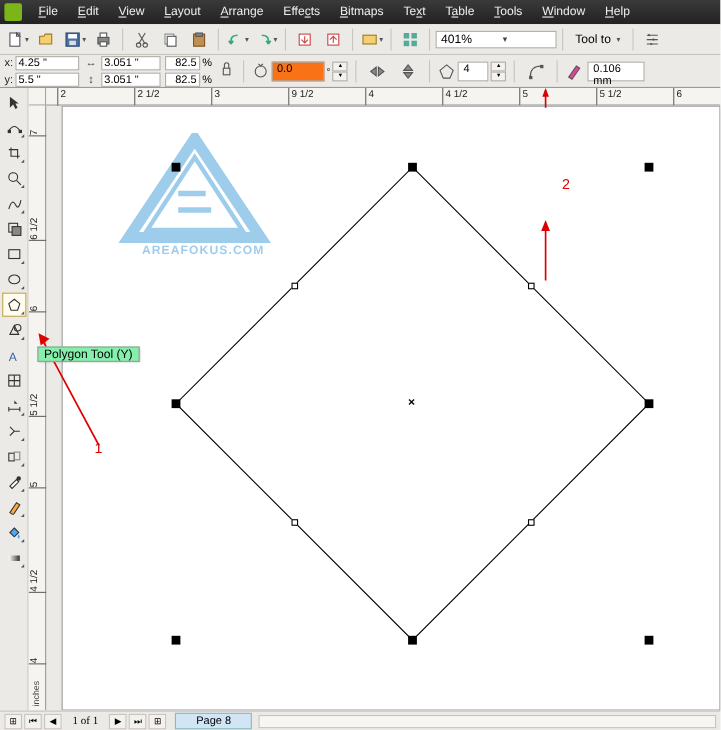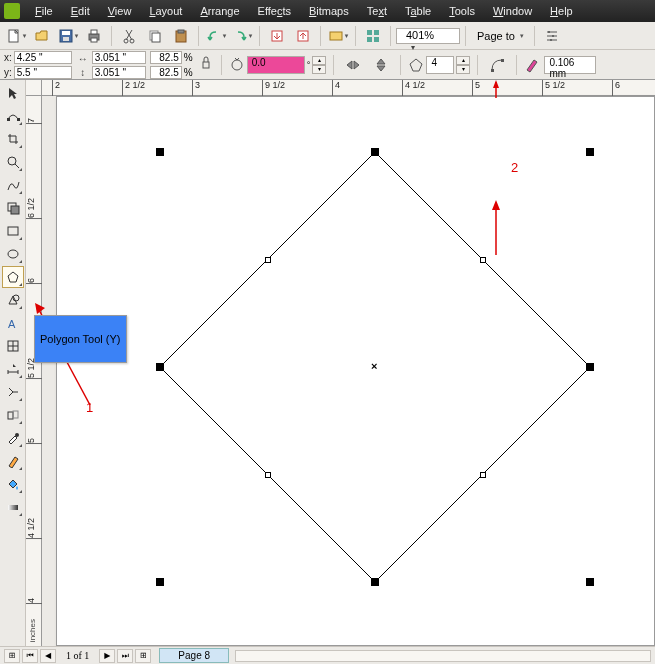--- a/index.html
+++ b/index.html
@@ -8,37 +8,37 @@
 .menubar { background: linear-gradient(#3a3a3a, #222); height: 22px; display: flex; align-items: center; padding: 0 4px; color: #eee; }
 .menubar .app-icon { width: 16px; height: 16px; background: #7cb518; border-radius: 2px; margin-right: 6px; }
 .menubar .menu-item { padding: 0 9px; cursor: default; }
 .menubar .menu-item u { text-decoration: underline; }
 
 .toolbar { background: #eceae6; height: 28px; display: flex; align-items: center; padding: 0 4px; border-bottom: 1px solid #c8c4be; gap: 2px; }
 .tool-btn { width: 24px; height: 22px; display: flex; align-items: center; justify-content: center; border: 1px solid transparent; border-radius: 2px; cursor: pointer; }
 .tool-sep { width: 1px; height: 20px; background: #c8c4be; margin: 0 3px; }
 .dropdown-arrow { font-size: 7px; color: #555; margin-left: 1px; }
 
-.zoom-box { display: flex; align-items: center; border: 1px solid #b0aca6; background: #fff; height: 16px; padding: 0 4px; gap: 2px; flex-direction: column; }
+.zoom-box { display: flex; align-items: center; border: 1px solid #b0aca6; background: #fff; height: 16px; padding: 0 4px; gap: 2px; }
 .zoom-box span { min-width: 44px; }
 .zoom-box .arrow { font-size: 8px; color: #444; margin-left: 10px; }
 .snap-box { display: flex; align-items: center; padding: 0 6px; gap: 4px; }
 
 .propbar { background: #eceae6; height: 30px; display: flex; align-items: center; padding: 0 4px; border-bottom: 1px solid #999; gap: 4px; }
 .xy-group { display: grid; grid-template-columns: auto 58px; grid-template-rows: 14px 14px; gap: 1px 2px; align-items: center; }
 .xy-label { font-size: 10px; color: #222; }
 .xy-val { background: #fff; border: 1px solid #b0aca6; font-size: 10px; padding: 0 2px; height: 13px; line-height: 12px; }
 .wh-group { display: grid; grid-template-columns: 14px 54px; grid-template-rows: 14px 14px; gap: 1px 2px; align-items: center; }
 .wh-icon { font-size: 10px; color: #444; text-align: center; }
 .pct-group { display: grid; grid-template-columns: 32px 10px; grid-template-rows: 14px 14px; gap: 1px 2px; align-items: center; }
 .pct-val { background: #fff; border: 1px solid #b0aca6; font-size: 10px; padding: 0 2px; height: 13px; text-align: right; }
 .pct-sym { font-size: 10px; }
 .lock-btn { width: 16px; height: 24px; display: flex; align-items: center; justify-content: center; }
 .rot-group { display: flex; align-items: center; gap: 2px; }
-.rot-val { background: #ec4899; border: 1px solid #b0aca6; width: 58px; height: 18px; padding: 0 4px; font-size: 10px; }
+.rot-val { background: #f97316; border: 1px solid #b0aca6; width: 48px; height: 18px; padding: 0 4px; font-size: 10px; }
 .sides-group { display: flex; align-items: center; gap: 2px; }
 .sides-val { background: #fff; border: 1px solid #b0aca6; width: 28px; height: 18px; padding: 0 4px; font-size: 10px; }
 .spinner { display: flex; flex-direction: column; }
 .spinner div { width: 14px; height: 9px; border: 1px solid #b0aca6; background: #f4f2ee; font-size: 6px; text-align: center; line-height: 7px; }
 .outline-val { background: #fff; border: 1px solid #b0aca6; width: 52px; height: 18px; padding: 0 4px; font-size: 10px; }
 
 .workspace { position: absolute; top: 80px; left: 0; right: 0; bottom: 18px; display: flex; }
 .toolbox { width: 26px; background: #eceae6; border-right: 1px solid #c8c4be; display: flex; flex-direction: column; padding: 2px 0; gap: 1px; }
 .toolbox .tb-btn { width: 22px; height: 22px; margin: 0 auto; display: flex; align-items: center; justify-content: center; border: 1px solid transparent; cursor: pointer; position: relative; }
 .toolbox .tb-btn.selected { background: #fffcf0; border: 1px solid #c0a050; }
@@ -58,21 +58,21 @@
 .logo svg { display: block; }
 
 .shape { position: absolute; top: 30px; left: 78px; }
 .handle { position: absolute; width: 8px; height: 8px; background: #000; }
 .node { position: absolute; width: 6px; height: 6px; background: #fff; border: 1px solid #000; }
 .center-x { position: absolute; font-size: 11px; font-weight: bold; }
 
 .annotation { position: absolute; color: #d00; font-size: 13px; font-weight: 500; pointer-events: none; }
 .arrow-line { position: absolute; pointer-events: none; }
 
-.tooltip { position: absolute; background: #3b82f6; border: 1px solid #999; padding: 17px 5px; font-size: 11px; box-shadow: 1px 1px 2px rgba(0,0,0,.2); z-index: 10; }
+.tooltip { position: absolute; background: #86efac; border: 1px solid #999; padding: 0 5px; font-size: 11px; box-shadow: 1px 1px 2px rgba(0,0,0,.2); z-index: 10; }
 
 .statusbar { position: absolute; bottom: 0; left: 0; right: 0; height: 18px; background: #eceae6; border-top: 1px solid #c8c4be; display: flex; align-items: center; padding: 0 4px; gap: 2px; }
 .sb-btn { width: 16px; height: 14px; border: 1px solid #c8c4be; background: #f4f2ee; display: flex; align-items: center; justify-content: center; font-size: 8px; }
 .sb-pages { padding: 0 8px; font-size: 10px; font-family: Liberation Serif, serif; }
 .sb-tab { background: #d1e5f5; border: 1px solid #8bb; padding: 1px 18px; font-size: 10px; margin-left: 6px; }
 .sb-track { flex: 1; height: 12px; border: 1px solid #c8c4be; background: #f8f6f2; margin-left: 4px; }
 </style>
 </head>
 <body>
 
@@ -182,21 +182,21 @@
         <rect x="9" y="9" width="5" height="5" fill="#5a9"></rect>
       </svg>
     </div>
   <div class="tool-sep"></div>
   <div class="zoom-box">
     <span>401%</span>
     <span class="arrow">▾</span>
   </div>
   <div class="tool-sep"></div>
   <div class="snap-box">
-    <span>Page to</span>
+    <span>Tool to</span>
     <span class="dropdown-arrow">▾</span>
   </div>
   <div class="tool-sep"></div>
   <div class="tool-btn">
       <svg width="16" height="16">
         <path d="M3 4 h10 M3 8 h10 M3 12 h10" stroke="#555"></path>
         <circle cx="5" cy="4" r="1" fill="#555"></circle>
         <circle cx="9" cy="8" r="1" fill="#555"></circle>
         <circle cx="7" cy="12" r="1" fill="#555"></circle>
       </svg>
@@ -428,20 +428,28 @@
       <div class="tick" style="top:180px">6</div>
       <div class="tick" style="top:260px">5 1/2</div>
       <div class="tick" style="top:340px">5</div>
       <div class="tick" style="top:420px">4 1/2</div>
       <div class="tick" style="top:500px">4</div>
       <div class="unit-label">inches</div>
     </div>
 
     <div class="page">
 
+      <div class="logo">
+        <svg width="140" height="120">
+          <polygon points="70,5 130,95 10,95" fill="none" stroke="#8ec5e8" stroke-width="10"></polygon>
+          <polygon points="70,22 113,88 27,88" fill="none" stroke="#8ec5e8" stroke-width="4"></polygon>
+          <path d="M55 70 L85 70 M55 55 L80 55" stroke="#8ec5e8" stroke-width="5"></path>
+          <text x="22" y="110" font-size="11" font-weight="bold" fill="#8ec5e8" letter-spacing="1">AREAFOKUS.COM</text>
+        </svg>
+      </div>
 
       <div class="shape">
         <svg width="480" height="480">
           <polygon points="240,25 455,240 240,455 25,240" fill="none" stroke="#000" stroke-width="1"></polygon>
         </svg>
         
         <div class="handle" style="top:21px; left:21px"></div>
         <div class="handle" style="top:21px; left:236px"></div>
         <div class="handle" style="top:21px; left:451px"></div>
         <div class="handle" style="top:236px; left:21px"></div>

